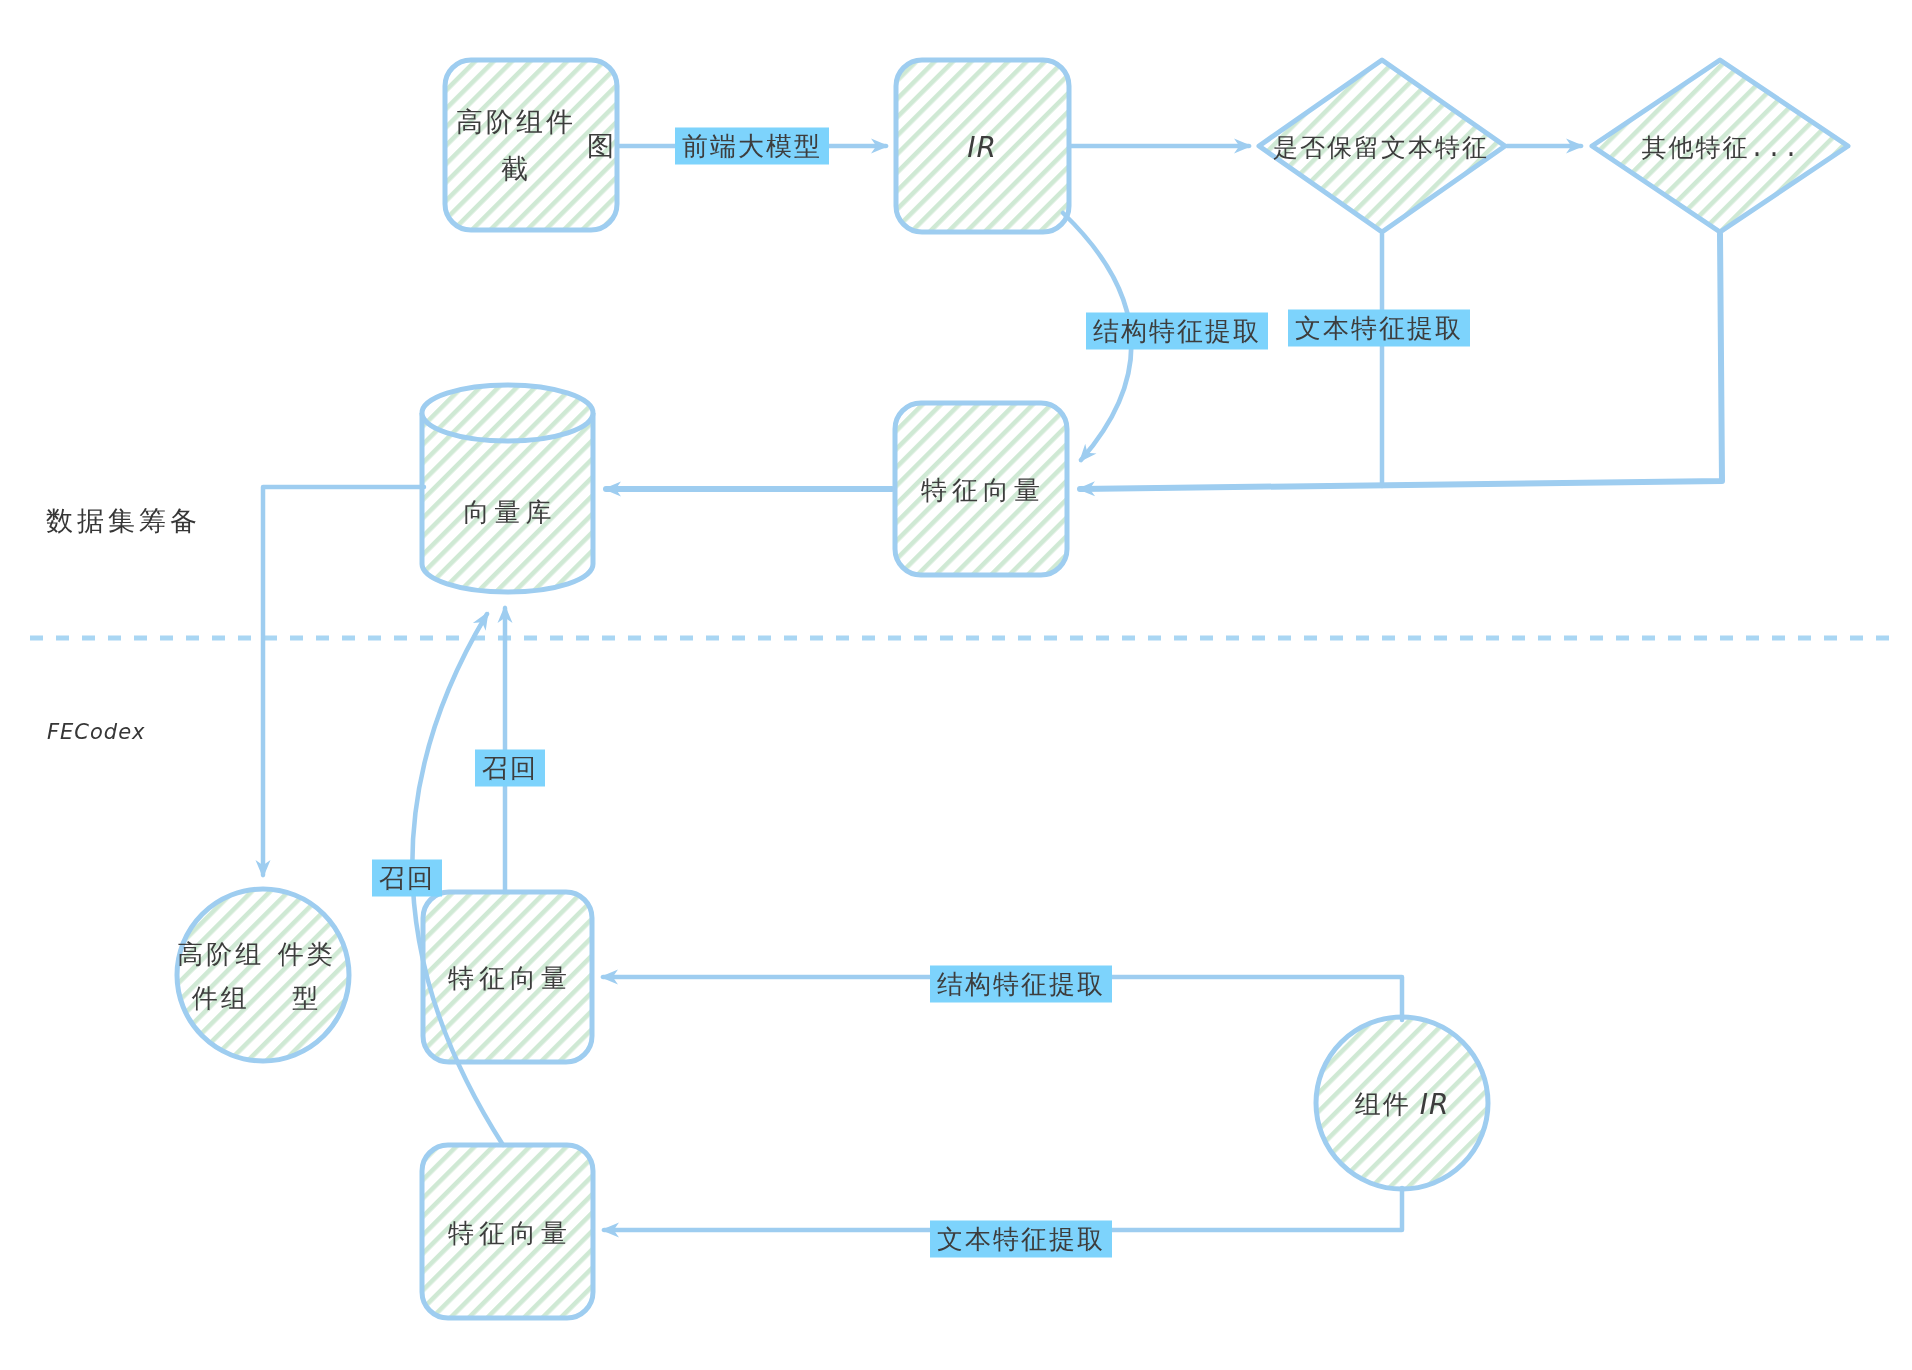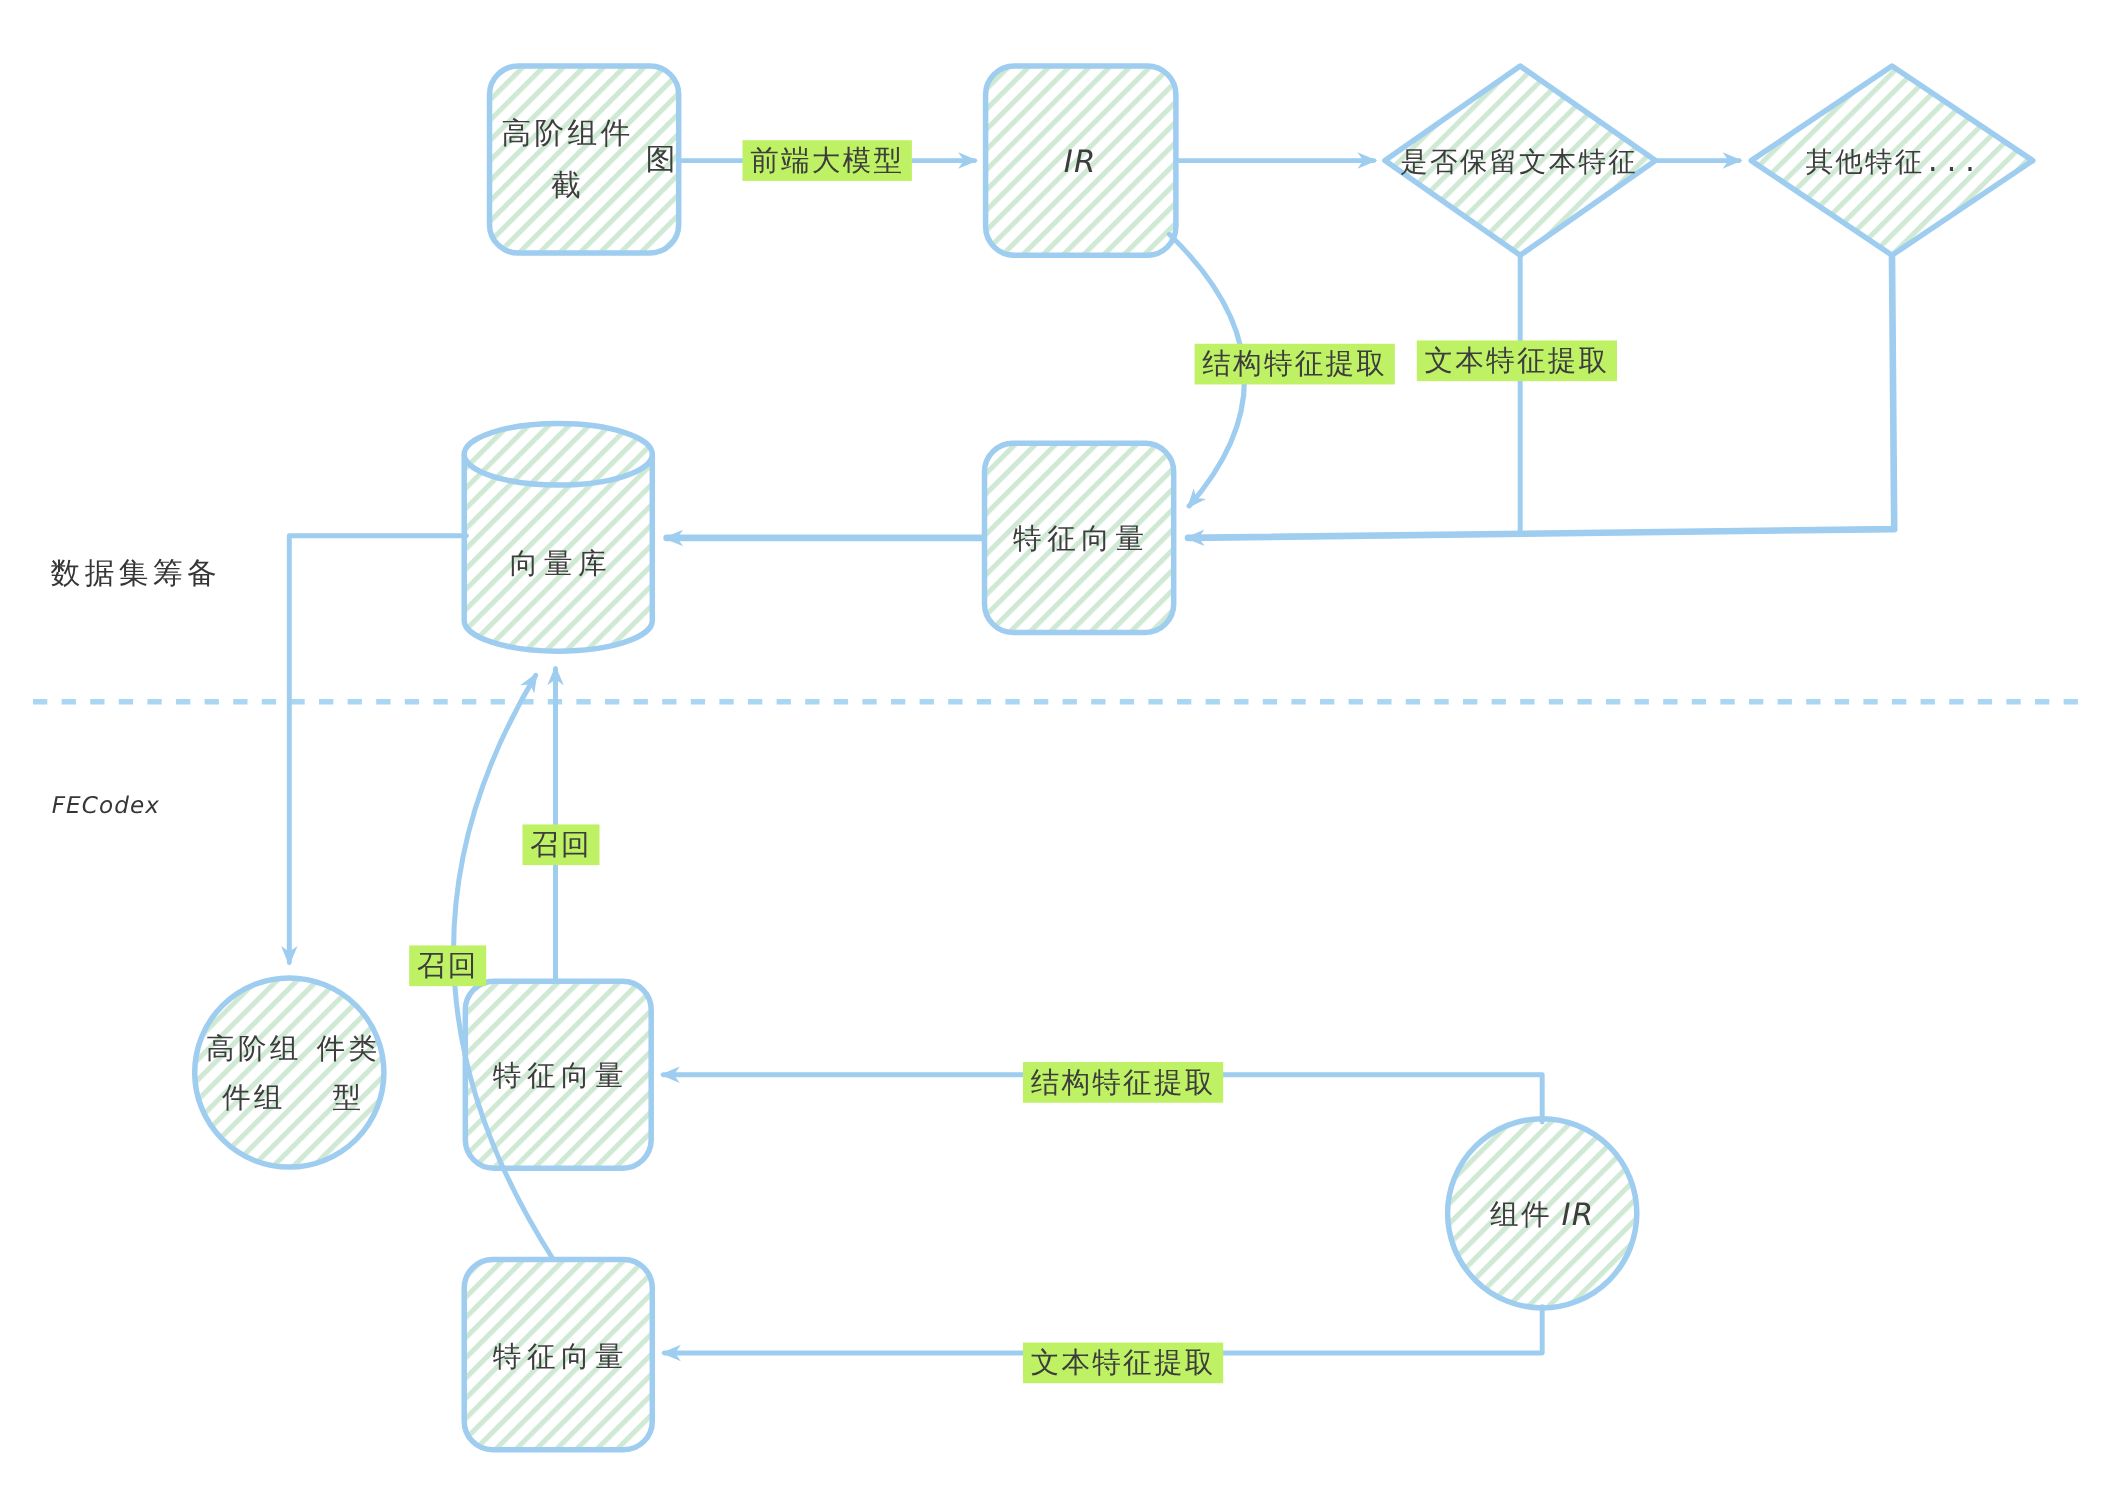--- a/index.html
+++ b/index.html
@@ -1,21 +1,21 @@
 <!DOCTYPE html>
 <html><head>
 <meta charset="utf-8">
 <style>
   html,body{margin:0;padding:0;background:#ffffff;}
   body{width:1912px;height:1370px;position:relative;overflow:hidden;
        font-family:"DejaVu Sans", sans-serif;color:#3d3d3d;}
   #diagram-svg{position:absolute;left:0;top:0;z-index:1;}
   .lbl{position:absolute;z-index:3;transform:translate(-50%,-50%);
        white-space:nowrap;font-size:26px;letter-spacing:2px;color:#3d3d3d;}
-  .edge-lbl{background:#bef264;padding:1px 7px;}
+  .edge-lbl{background:#7dd3fc;padding:1px 7px;}
   .node-lbl{letter-spacing:5px;}
   .two-line{position:absolute;z-index:3;display:flex;flex-direction:row;
        align-items:center;justify-content:center;text-align:center;
        font-size:27px;letter-spacing:3px;line-height:47px;color:#3d3d3d;}
   .italic{font-style:italic;letter-spacing:1px;}
   .section-lbl{position:absolute;z-index:3;font-size:27px;letter-spacing:4px;color:#363636;}
   .mixed{display:flex;gap:9px;align-items:center;}
 </style>
 </head>
 <body>
@@ -69,21 +69,21 @@
 <span class="lbl italic" style="left:982px;top:147px;font-size:28px;">IR</span>
 
 <span class="lbl" style="left:1381px;top:147px;font-size:25px;text-align:center;">是否保留文本特征</span>
 
 <span class="lbl" style="left:1721px;top:147px;font-size:25px;font-family:Liberation Mono, monospace;">其他特征...</span>
 
 <span class="lbl node-lbl" style="left:983px;top:490px;">特征向量</span>
 
 <span class="lbl node-lbl" style="left:510px;top:512px;">向量库</span>
 
-<div class="two-line" style="left:177px;top:890px;width:172px;height:172px;font-size:26px;line-height:44px;">
+<div class="two-line" style="left:167px;top:890px;width:172px;height:172px;font-size:26px;line-height:44px;">
   <span>高阶组件组</span>
   <span>件类型</span>
 </div>
 
 <span class="lbl node-lbl" style="left:510px;top:978px;">特征向量</span>
 
 <span class="lbl node-lbl" style="left:510px;top:1233px;">特征向量</span>
 
 <span class="lbl mixed" style="left:1402px;top:1104px;">
   <span>组件</span>

